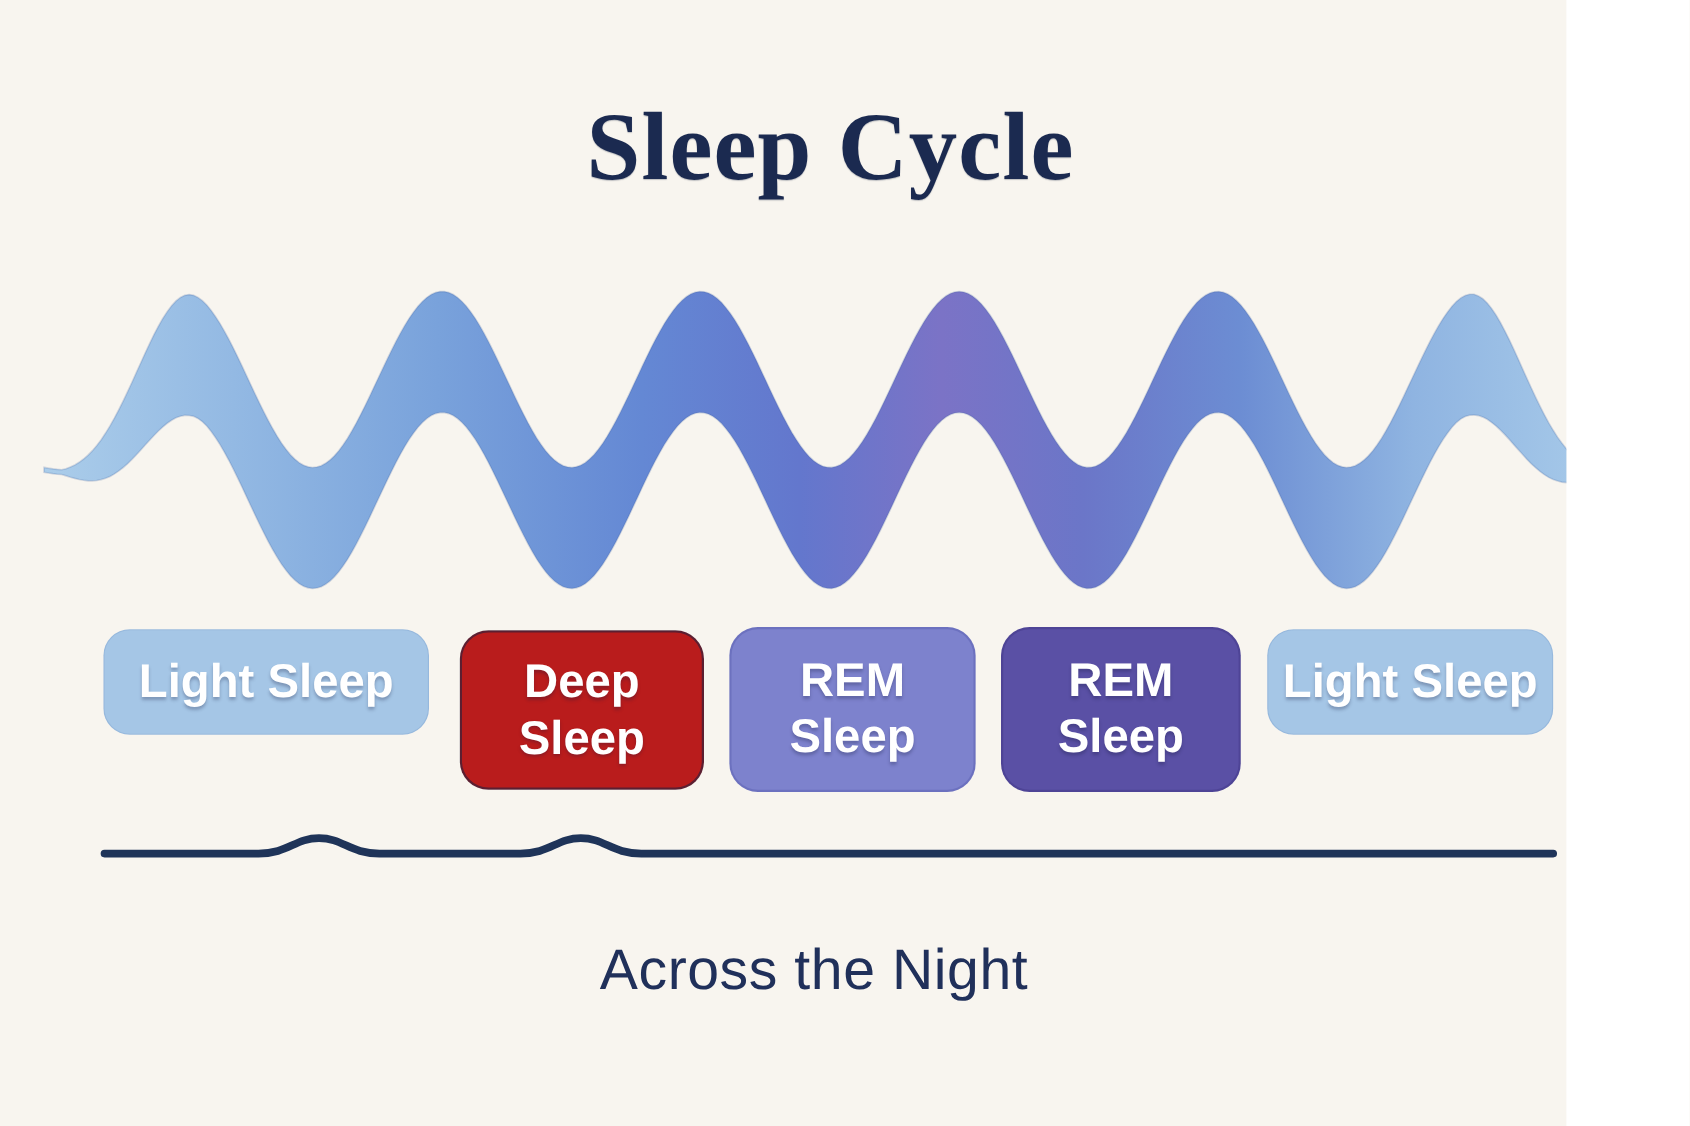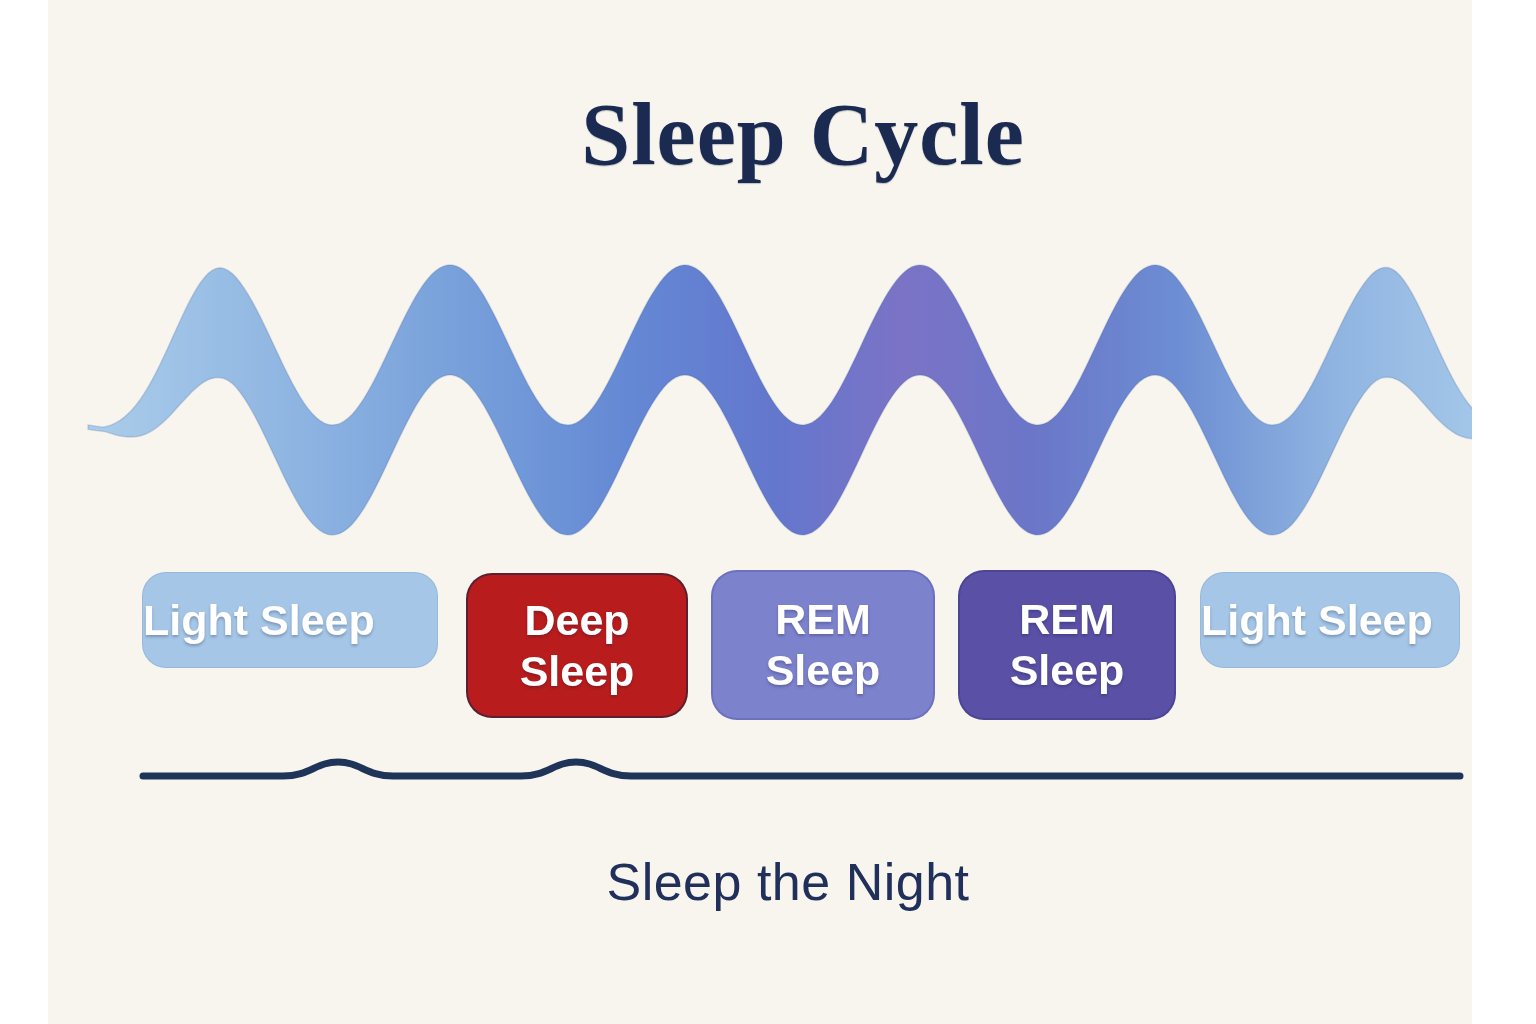--- a/index.html
+++ b/index.html
@@ -1,38 +1,37 @@
 <!DOCTYPE html>
 <html><head>
 <meta charset="utf-8">
 <style>
   html,body{margin:0;padding:0;}
   .canvas{
     position:relative;
     width:1424px;height:1024px;
     overflow:hidden;
     font-family:"Liberation Sans", sans-serif;
-    margin-left:48px;
   }
   .title{
     position:absolute;
     left:0; top:84px; width:1510px;
     text-align:center;
     font-family:"Liberation Serif", serif;
     font-weight:700;
     font-size:88px;
     letter-spacing:1px;
     text-shadow:0 1px 1px rgba(20,30,60,0.25);
   }
   #wave-svg{
     position:absolute;left:0;top:0;width:1536px;height:1024px;
   }
   .stage{
     position:absolute;
-    display:flex;align-items:center;justify-content:flex-start;
+    display:flex;align-items:center;justify-content:center;
     text-align:center;
     color:#ffffff;
     font-weight:700;
     font-size:43px;
     line-height:1.18;
     text-shadow:0 2px 3px rgba(20,25,60,0.28);
     box-sizing:border-box;
   }
   .stage-1{left:94px;  top:572px; width:296px; height:96px;  border-radius:24px; border:1px solid rgba(140,175,215,0.6);}
   .stage-2{left:418px; top:573px; width:222px; height:145px; border-radius:26px; border:2px solid rgba(16,34,68,0.55); padding:0 14px;}
@@ -83,15 +82,15 @@
   <div class="stage stage-3" style="background: rgb(125, 130, 205); color: rgb(255, 255, 255);">
     <span>REM Sleep</span>
   </div>
   <div class="stage stage-4" style="background: rgb(90, 80, 165); color: rgb(255, 255, 255);">
     <span>REM Sleep</span>
   </div>
   <div class="stage stage-5" style="background: rgb(165, 198, 230); color: rgb(255, 255, 255);">
     <span>Light Sleep</span>
   </div>
 
-  <div class="footer" style="color: rgb(32, 48, 90);">Sleep the Night</div>
+  <div class="footer" style="color: rgb(32, 48, 90);">Across the Night</div>
 
 </div>
 
 </body></html>

